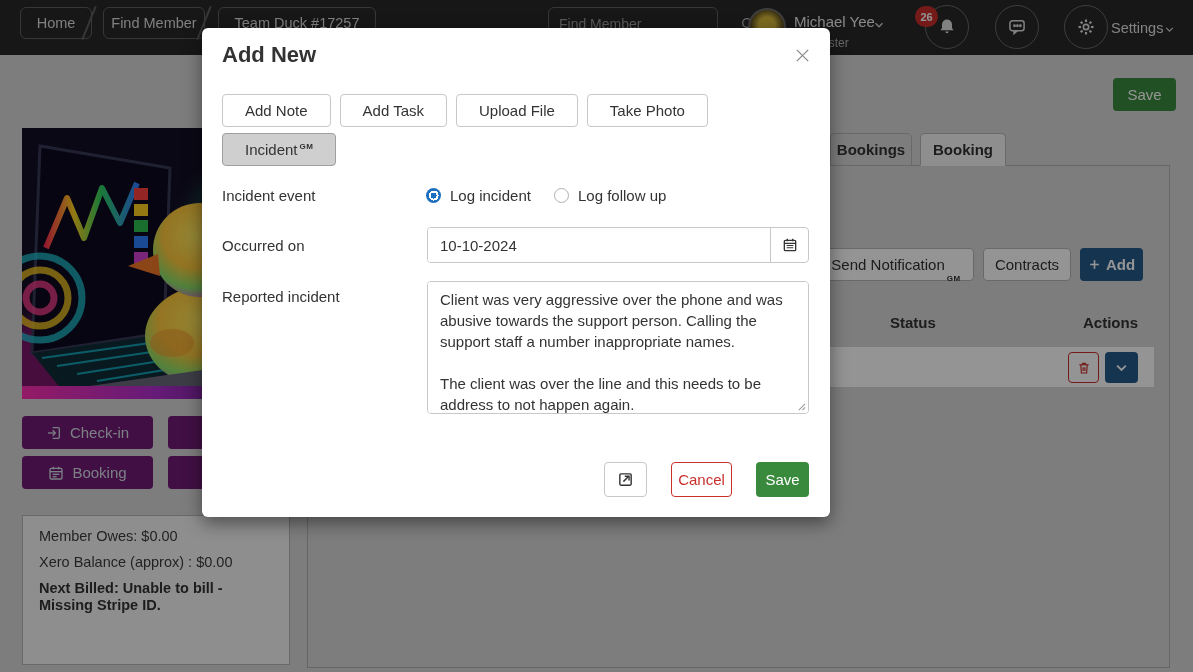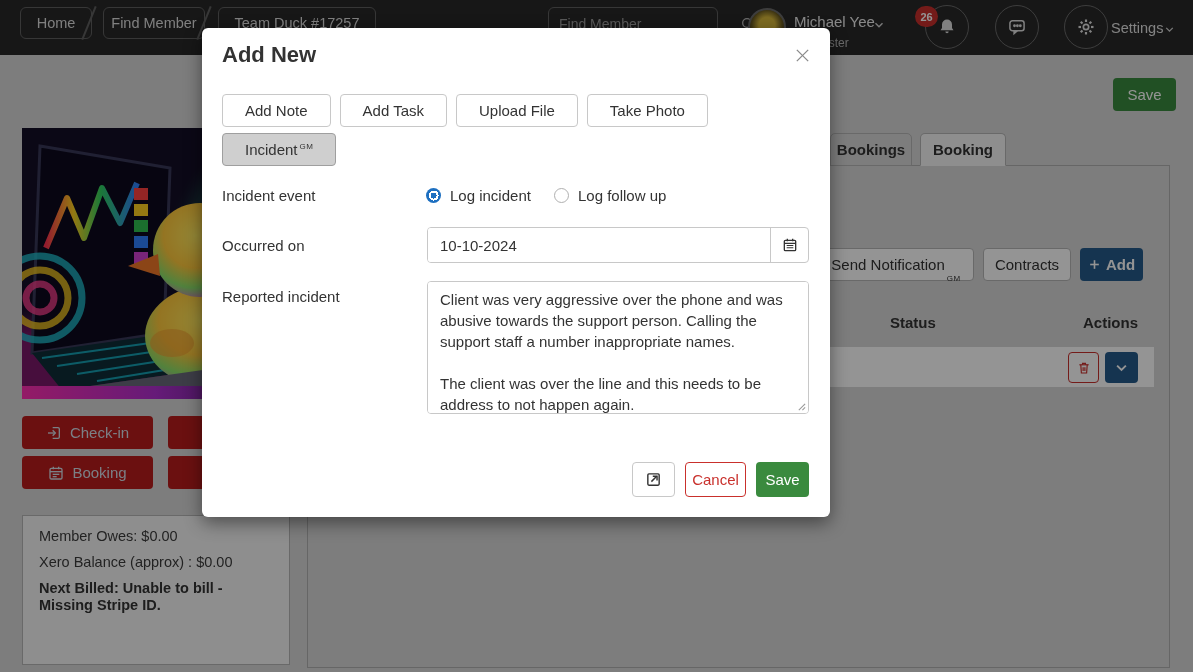--- a/index.html
+++ b/index.html
@@ -32,21 +32,21 @@
 
   
   .page-title { position:absolute; left:22px; top:73px; font-size:33px; font-weight:600; color:#3a3a3a; }
   .btn { border:none; border-radius:4px; font-size:15px; font-family:"Liberation Sans", sans-serif;
          display:flex; align-items:center; justify-content:center; cursor:pointer; }
   .btn-green { background:#3a8a3e; color:#fff; }
   .top-save { position:absolute; left:1113px; top:78px; width:63px; height:33px; }
 
   .member-photo { position:absolute; left:22px; top:128px; width:268px; height:271px; }
 
-  .side-btn { position:absolute; width:131px; height:33px; background:#b91c1c; color:#d4dce6;
+  .side-btn { position:absolute; width:131px; height:33px; background:#701a75; color:#d4dce6;
               border-radius:4px; display:flex; align-items:center; justify-content:center; gap:8px; font-size:15px; }
   .acct { position:absolute; left:22px; top:515px; width:268px; height:150px; background:#f5f5f5;
           border:1px solid #b5b5b5; padding:12px 16px; }
   .acct h2 { font-size:19px; font-weight:600; color:#333; margin-bottom:11px; }
   .acct .line { font-size:14.5px; color:#3c3c3c; margin-bottom:10px; }
   .acct .bold { font-weight:bold; color:#333; line-height:17px; }
 
   
   .panel { position:absolute; left:307px; top:165px; width:863px; height:503px; border:1px solid #b0b0b0; }
   .tab { position:absolute; top:133px; height:33px; border:1px solid #b5b5b5; border-radius:5px 5px 0 0;
@@ -55,21 +55,21 @@
   .pill { position:absolute; top:248px; height:33px; background:#fff; border:1px solid #b5b5b5; border-radius:4px;
           display:flex; align-items:center; justify-content:center; font-size:15px; color:#333; }
   .add-btn { position:absolute; left:1080px; top:248px; width:63px; height:33px; background:#255a8a;
              color:#fff; font-weight:600; gap:5px; }
   .th { position:absolute; top:314px; font-size:15px; font-weight:bold; color:#333; }
   .row-stripe { position:absolute; left:323px; top:347px; width:831px; height:40px; background:#fff; }
   .trash-btn { position:absolute; left:1068px; top:352px; width:31px; height:31px; background:#fff;
                border:1px solid #c9302c; border-radius:4px; color:#c9302c; display:flex; align-items:center; justify-content:center; }
   .chev-btn { position:absolute; left:1105px; top:352px; width:33px; height:31px; background:#255a8a;
               border-radius:4px; color:#fff; display:flex; align-items:center; justify-content:center; }
-  sup.gm { font-size:8px; font-weight:normal; vertical-align:super; margin-left:2px; letter-spacing:.5px;margin-top:28px; }
+  sup.gm { font-size:8px; font-weight:bold; vertical-align:super; margin-left:2px; letter-spacing:.5px;margin-top:28px; }
 
   
   .overlay { position:absolute; inset:0; background:rgba(0,0,0,0.42); z-index:10; }
   .modal { position:absolute; left:202px; top:28px; width:628px; height:489px; background:#fff; border-radius:6px;
            box-shadow:0 6px 18px rgba(0,0,0,.45); z-index:20; }
   .modal-title { position:absolute; left:20px; top:14px; font-size:22px; font-weight:600; color:#333; }
   .modal-close { position:absolute; right:16px; top:15px; width:24px; height:24px; color:#8a8a8a;
                  display:flex; align-items:center; justify-content:center; cursor:pointer; background:none; border:none; }
   .type-row { position:absolute; left:20px; top:66px; display:flex; gap:9px; }
   .type-btn { height:33px; padding:0 22px; background:#fff; border:1px solid #c8c8c8; border-radius:4px;
@@ -83,21 +83,21 @@
   .date-wrap { position:absolute; left:225px; top:199px; width:382px; height:36px; border:1px solid #c8c8c8;
                border-radius:4px; display:flex; overflow:hidden; }
   .date-wrap input { flex:1; border:none; outline:none; padding:0 12px; font-size:15px; color:#333;
                      font-family:"Liberation Sans", sans-serif; }
   .date-addon { width:38px; border-left:1px solid #c8c8c8; display:flex; align-items:center; justify-content:center; color:#333; }
   .ta-wrap { position:absolute; left:225px; top:253px; width:382px; height:133px; }
   .ta-wrap textarea { width:100%; height:100%; border:1px solid #c8c8c8; border-radius:4px; resize:none;
                       padding:7px 12px; font-size:15px; line-height:21px; color:#333;
                       font-family:"Liberation Sans", sans-serif; outline:none; }
   .ta-grip { position:absolute; right:3px; bottom:3px; color:#999; }
-  .modal-footer { position:absolute; right:21px; top:434px; display:flex; gap:10px; }
+  .modal-footer { position:absolute; right:21px; top:434px; display:flex; gap:24px; }
   .icon-btn { width:43px; height:35px; background:#fff; border:1px solid #c8c8c8; border-radius:4px;
               color:#333; display:flex; align-items:center; justify-content:center; cursor:pointer; }
   .cancel-btn { width:61px; height:35px; background:#fff; border:1px solid #c9302c; border-radius:4px;
                 color:#c9302c; font-size:15px; font-family:"Liberation Sans", sans-serif; cursor:pointer; }
   .save-btn { width:53px; height:35px; border:none; font-size:15px; }
   svg { display:block; }
 </style>
 </head>
 <body>
 

